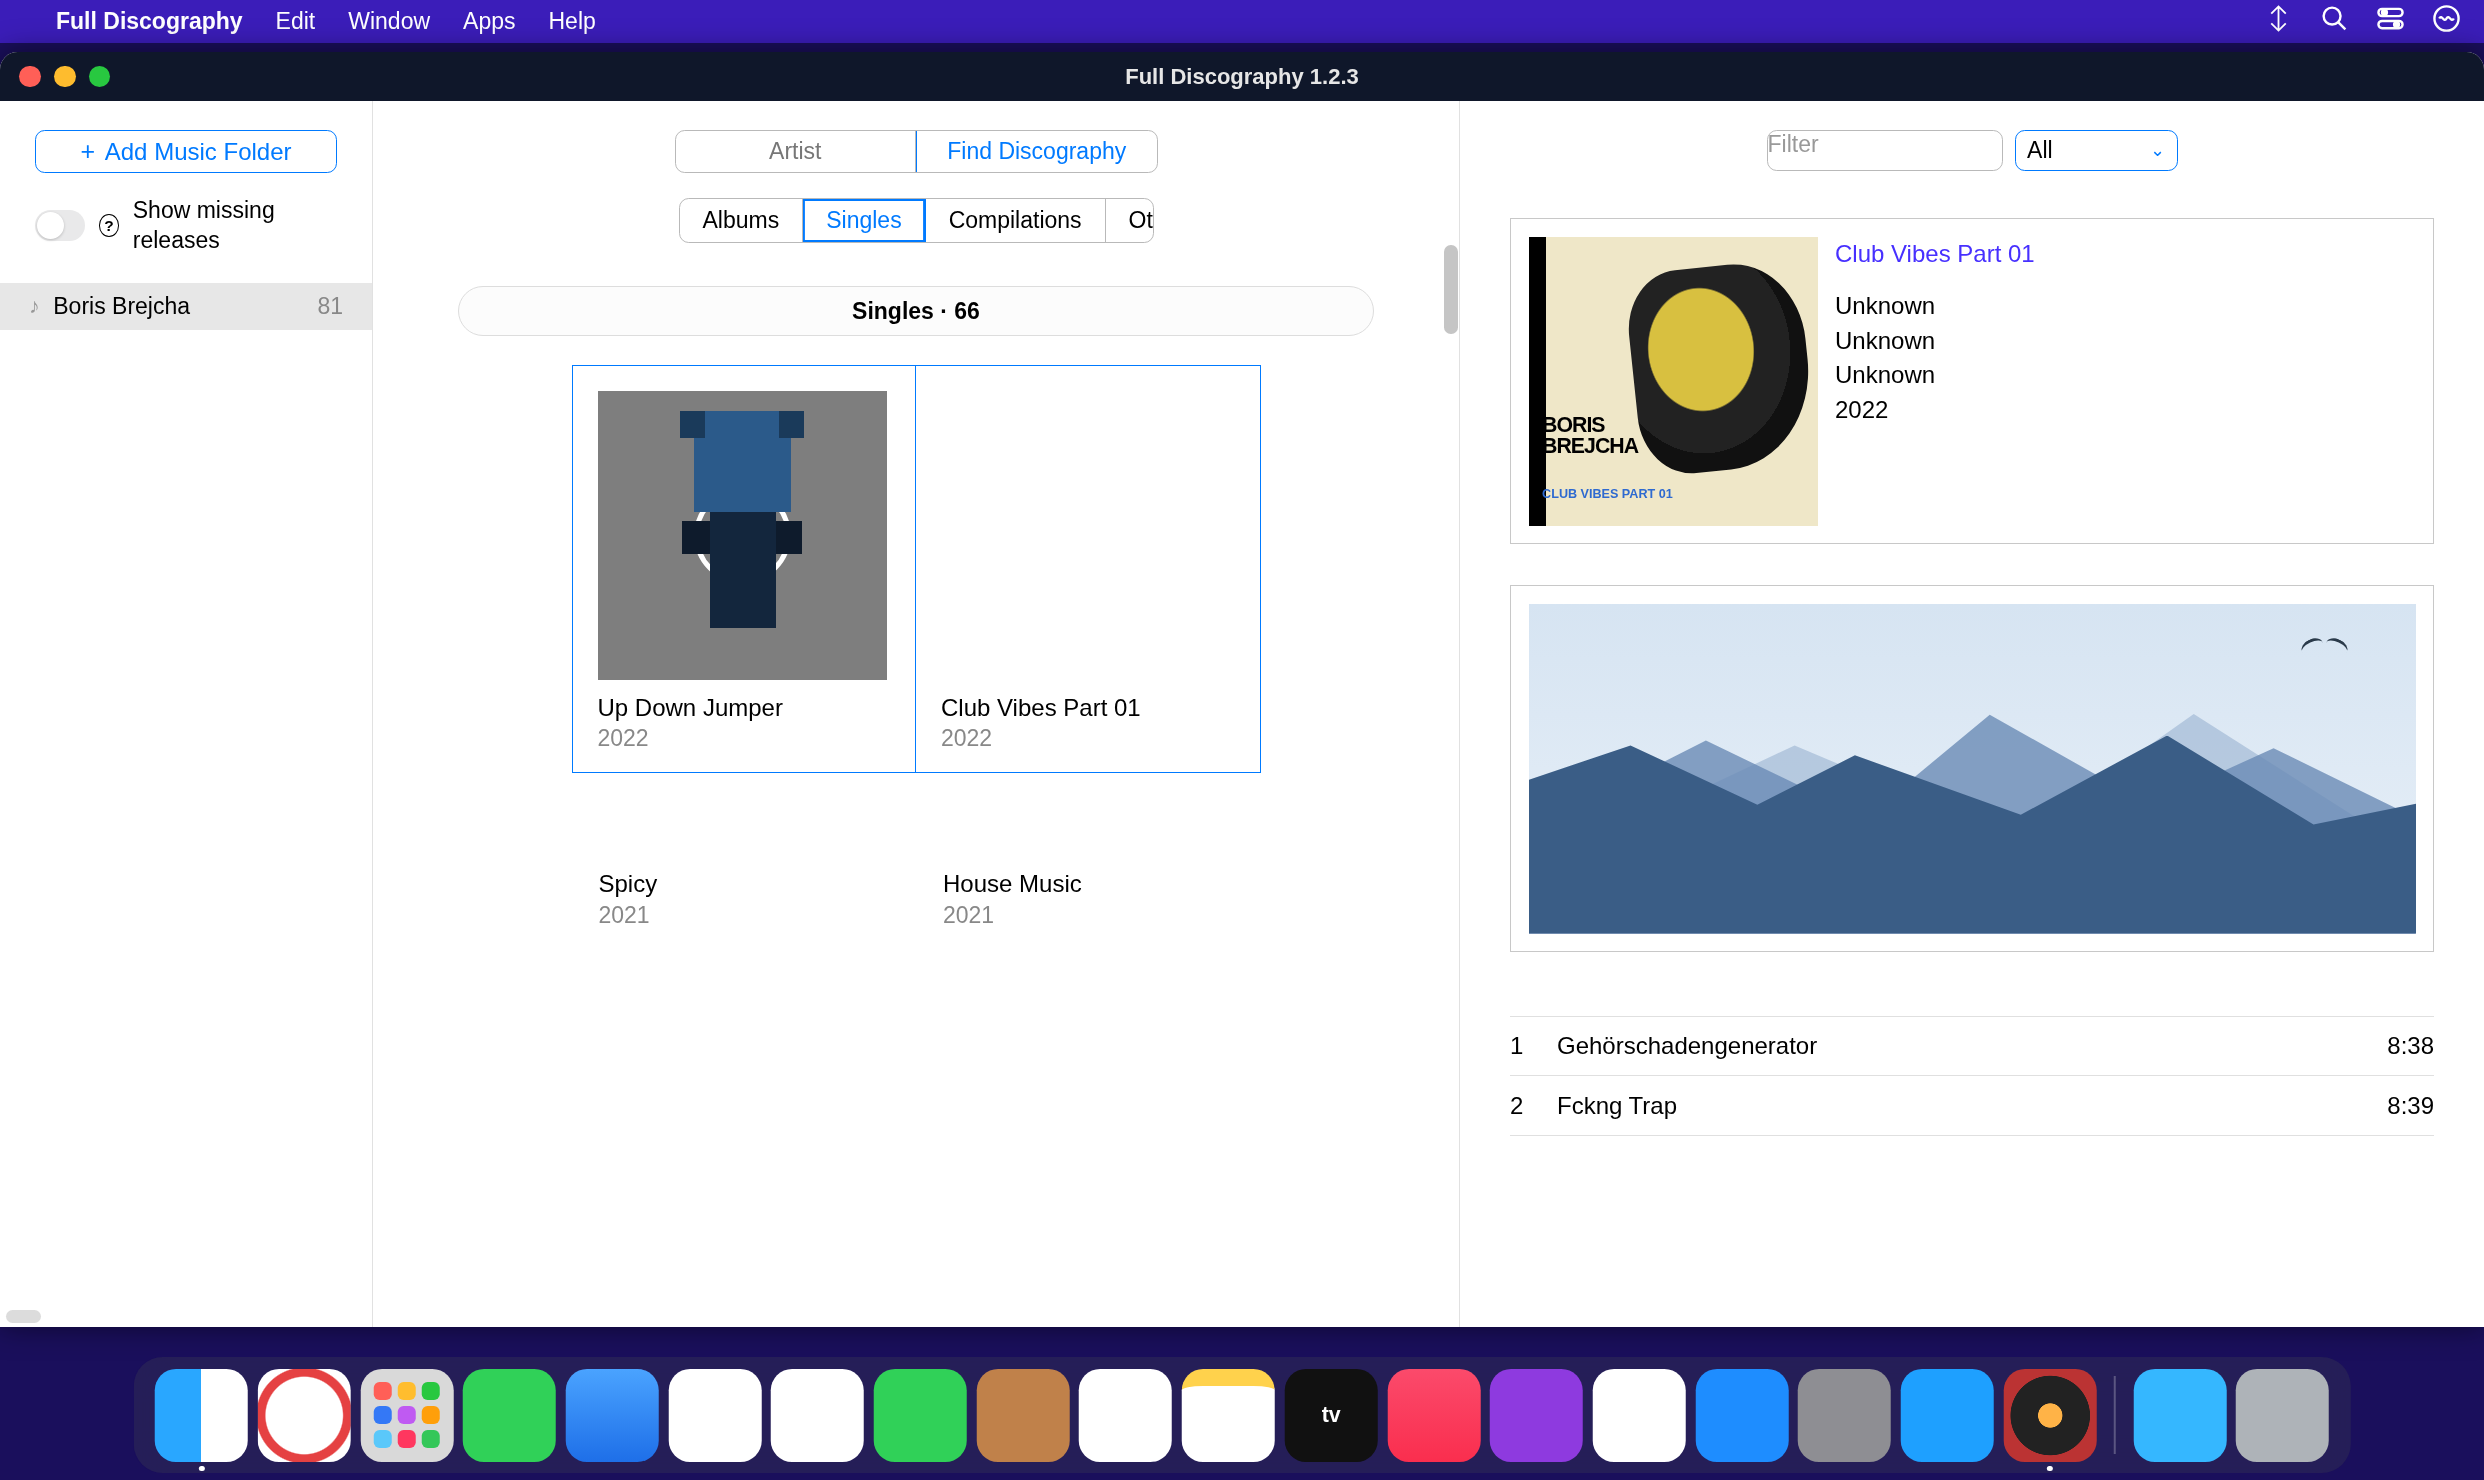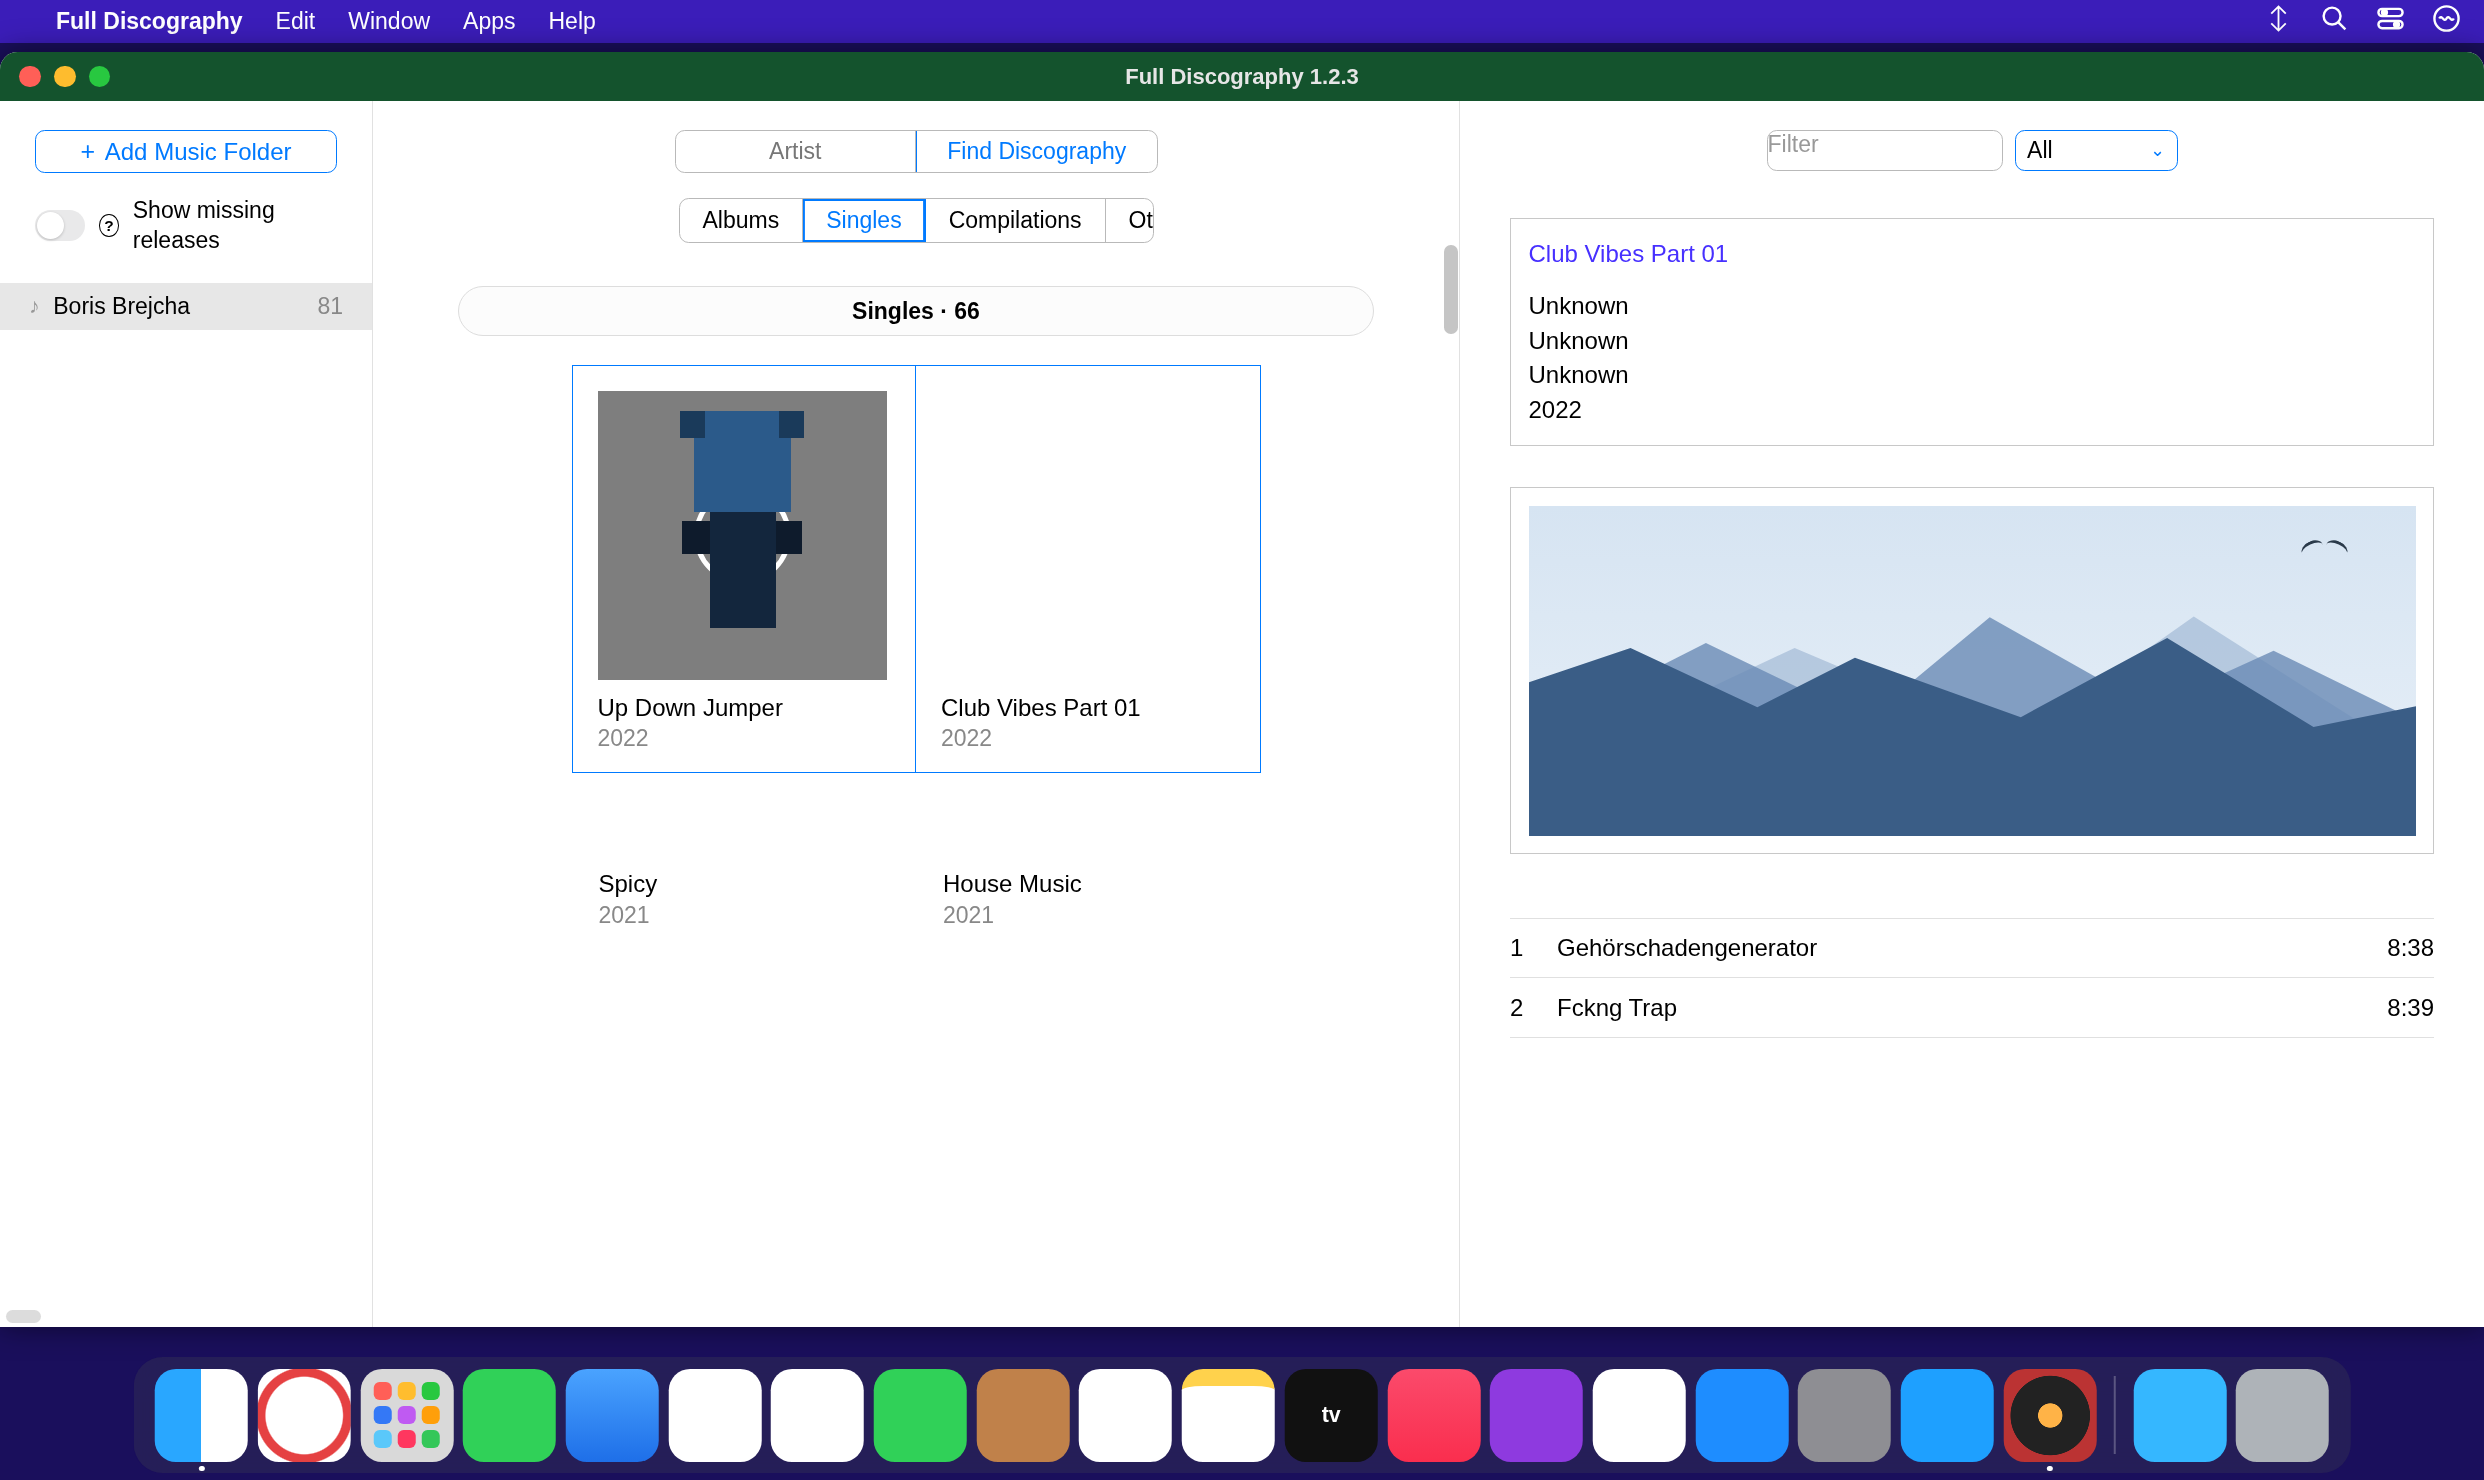--- a/index.html
+++ b/index.html
@@ -8,21 +8,21 @@
 
 .menubar { height: 43px; background: #3b1db9; display: flex; align-items: center; padding: 0 23px; color: #fff; gap: 33px; font-size: 23px; }
 .menubar .apple { font-size: 27px; }
 .menubar .app-name { font-weight: 700; }
 .menubar .spacer { flex: 1; }
 .menubar .right-icons { display: flex; gap: 27px; align-items: center; }
 .menubar .right-icons svg { width: 29px; height: 29px; }
 
 
 .window { position: absolute; left: 0; top: 52px; right: 0; height: 1275px; background: #fff; border-radius: 17.5px 17.5px 0 0; overflow: hidden; display: flex; flex-direction: column; box-shadow: 0 0 29px rgba(0,0,0,.5); }
-.titlebar { height: 49px; background: #14532d; display: flex; align-items: center; position: relative; }
+.titlebar { height: 49px; background: #0f172a; display: flex; align-items: center; position: relative; }
 .traffic { position: absolute; left: 19.4px; display: flex; gap: 13.6px; }
 .traffic span { width: 21.3px; height: 21.3px; border-radius: 50%; }
 .traffic .red { background: #ff5f57; }
 .traffic .yellow { background: #febc2e; }
 .traffic .green { background: #28c840; }
 .titlebar .title { margin: 0 auto; color: #e6e6e6; font-size: 22px; font-weight: 600; }
 
 
 .content { flex: 1; display: flex; background: #fff; }
 .sidebar { width: 373px; border-right: 1.9px solid #e1e1e1; background:#fff; display:flex; flex-direction:column; position:relative;}
@@ -265,20 +265,27 @@
     <div class="right">
       <div class="filter-row">
         <div class="filter-input">Filter</div>
         <div class="filter-select">
           <span>All</span>
           <span class="chev">⌄</span>
         </div>
       </div>
 
       <div class="info-card">
+        <div class="info-cover">
+          <div class="band"></div>
+          <div class="face"></div>
+          <div class="txt1"><span>BORIS</span><br><span>BREJCHA</span></div>
+          <div class="txt2">CLUB VIBES
+PART 01</div>
+        </div>
         <div class="info-meta">
           <span class="title-link">Club Vibes Part 01</span>
           <div>Unknown</div>
           <div>Unknown</div>
           <div>Unknown</div>
           <div>2022</div>
         </div>
       </div>
 
       <div class="photo-card">

